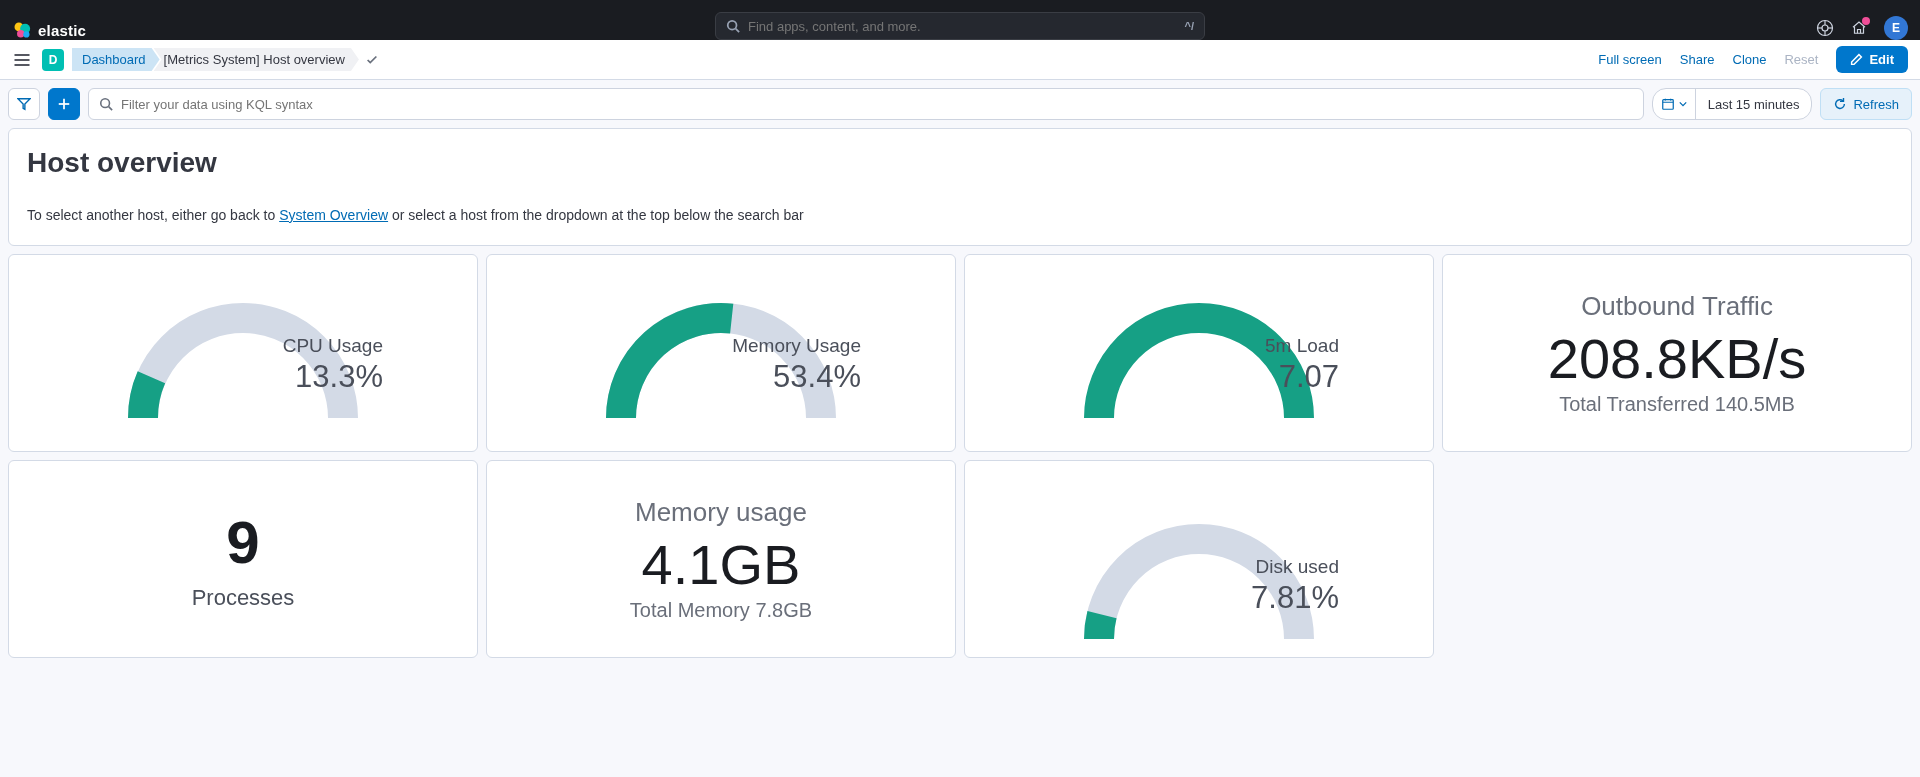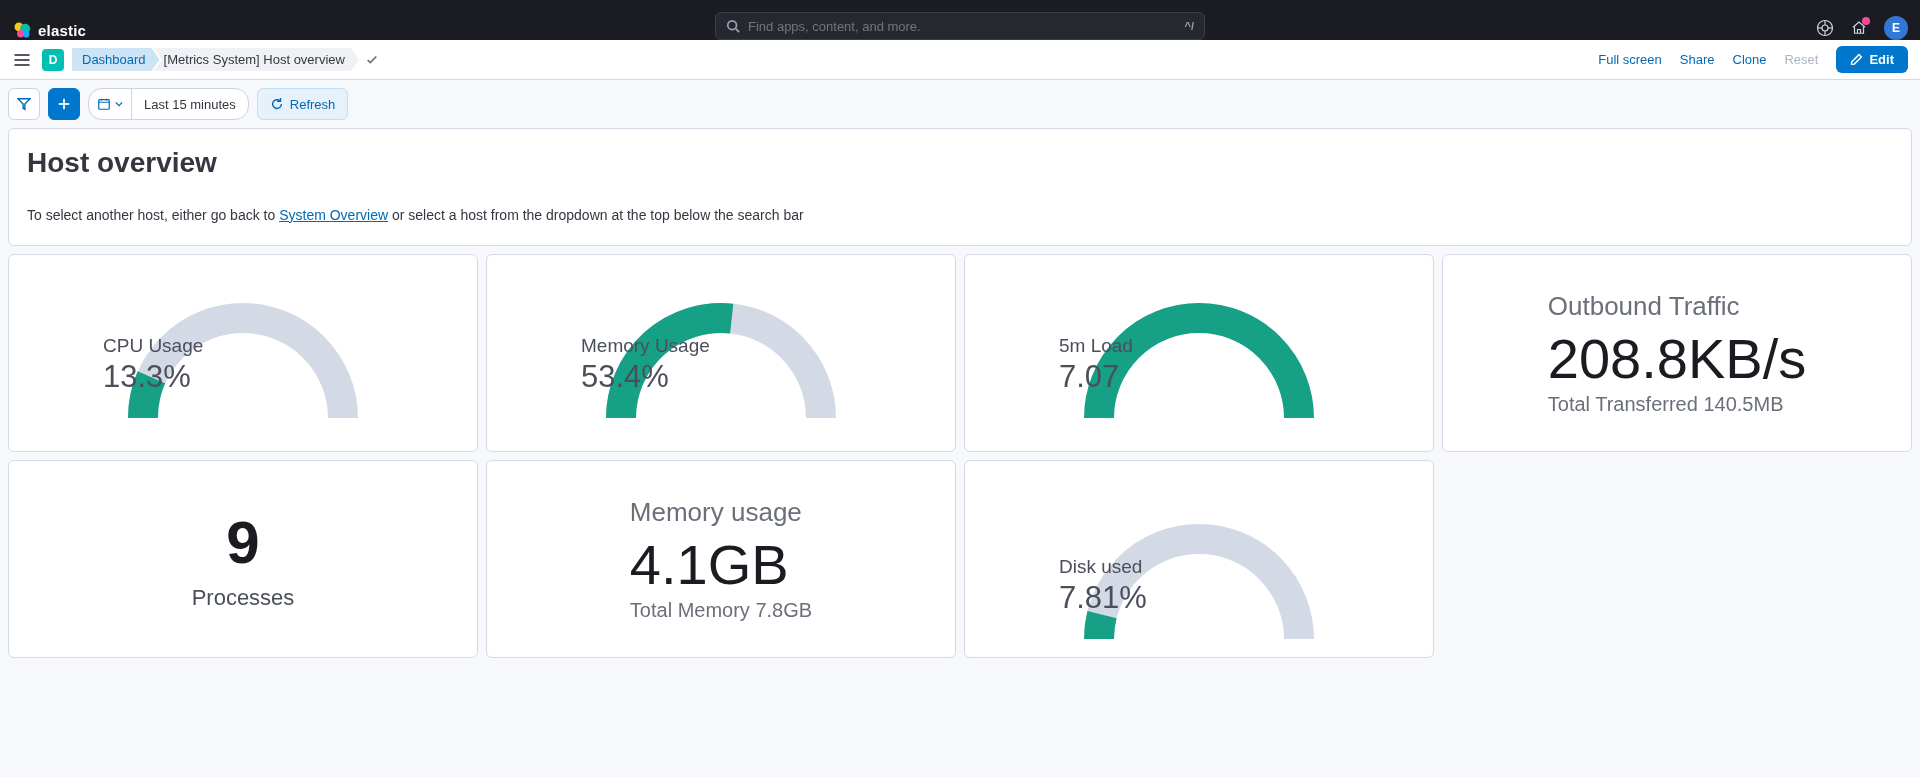--- a/index.html
+++ b/index.html
@@ -49,26 +49,26 @@
 .intro-title { font-size: 28px; font-weight: 600; color: #343741; margin-bottom: 28px; }
 .intro-text { font-size: 14px; color: #343741; }
 .intro-text a { color: #006bb4; text-decoration: underline; cursor: pointer; }
 
 .grid { display: grid; grid-template-columns: repeat(4, 1fr); gap: 8px; }
 .panel { background: #fff; border: 1px solid #d3dae6; border-radius: 6px; height: 198px; display: flex; flex-direction: column; align-items: center; justify-content: center; position: relative; overflow: hidden; }
 
 
 .gauge-wrap { position: relative; width: 280px; height: 150px; display: flex; align-items: center; justify-content: center; }
 .gauge-svg { position: absolute; top: 0; left: 0; }
-.gauge-label { position: absolute; top: 58%; transform: translateY(-50%); text-align: left; width: 100%; }
+.gauge-label { position: absolute; top: 58%; transform: translateY(-50%); text-align: right; width: 100%; }
 .gauge-title { font-size: 19px; color: #4a4f5a; }
 .gauge-value { font-size: 31px; color: #4a4f5a; margin-top: 2px; }
 
 
-.bignum { }
+.bignum { text-align: center; }
 .bn-title { font-size: 26px; color: #6a6f7a; margin-bottom: 4px; }
 .bn-value { font-size: 56px; color: #1a1c21; font-weight: 400; }
 .bn-sub { font-size: 20px; color: #6a6f7a; margin-top: 2px; }
 
 
 .proc-num { font-size: 60px; font-weight: 800; color: #1a1c21; }
 .proc-label { font-size: 22px; color: #4a4f5a; margin-top: 8px; }
 
 svg { display: block; }
 </style>
@@ -149,20 +149,27 @@
     <svg width="14" height="14" viewBox="0 0 16 16" fill="none" stroke="currentColor" stroke-width="1.6">
         <polygon points="1,2 15,2 9,8 9,14 7,13 7,8"></polygon>
       </svg>
   </div>
   <div class="qb-btn add">
     <svg width="14" height="14" viewBox="0 0 16 16" stroke="currentColor" stroke-width="2">
         <line x1="8" y1="2" x2="8" y2="14"></line>
         <line x1="2" y1="8" x2="14" y2="8"></line>
       </svg>
   </div>
+  <div class="qb-input">
+    <svg width="14" height="14" viewBox="0 0 16 16" fill="none" stroke="currentColor" stroke-width="1.8">
+        <circle cx="7" cy="7" r="5"></circle>
+        <line x1="11" y1="11" x2="15" y2="15"></line>
+      </svg>
+    <input type="text" placeholder="Filter your data using KQL syntax" style="">
+  </div>
   <div class="qb-date">
     <div class="qb-date-cal">
       <svg width="14" height="14" viewBox="0 0 16 16" fill="none" stroke="currentColor" stroke-width="1.4">
           <rect x="2" y="3" width="12" height="11" rx="1"></rect>
           <line x1="2" y1="6" x2="14" y2="6"></line>
           <line x1="5" y1="2" x2="5" y2="4"></line>
           <line x1="11" y1="2" x2="11" y2="4"></line>
         </svg>
       <svg width="8" height="8" viewBox="0 0 10 10" stroke="currentColor" stroke-width="1.6" fill="none">
           <polyline points="1,3 5,7 9,3"></polyline>

